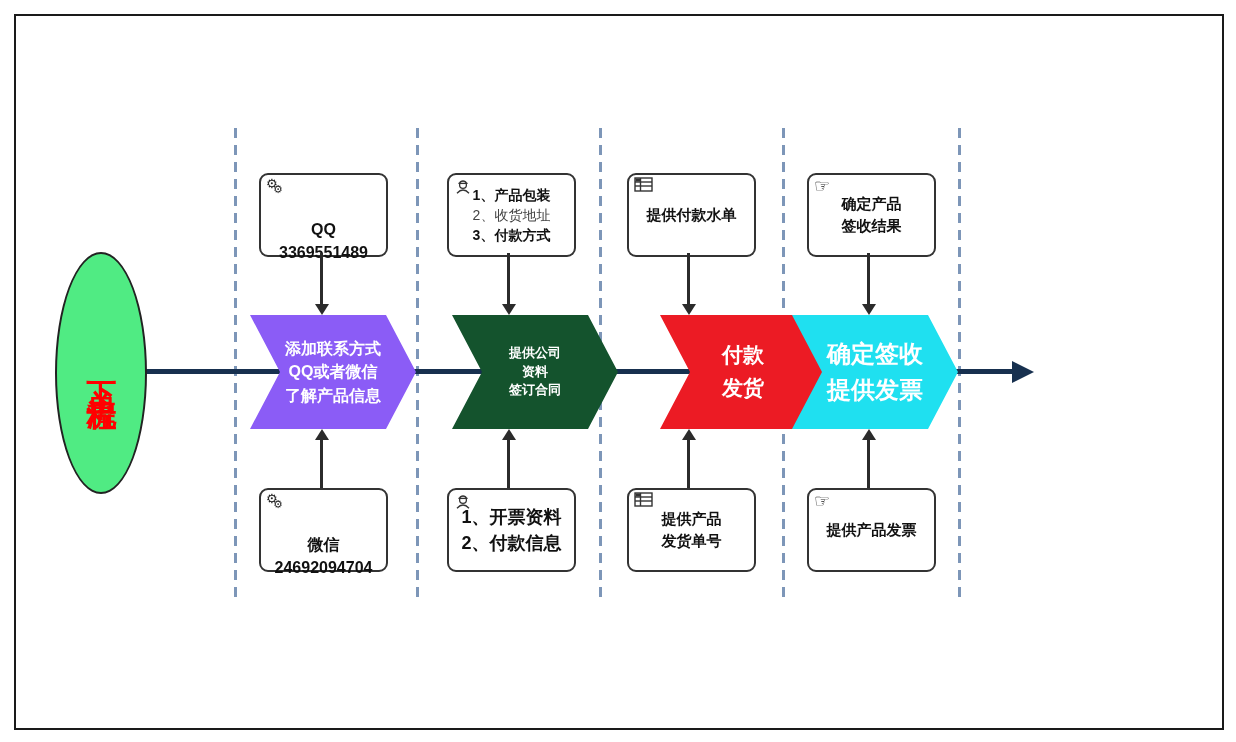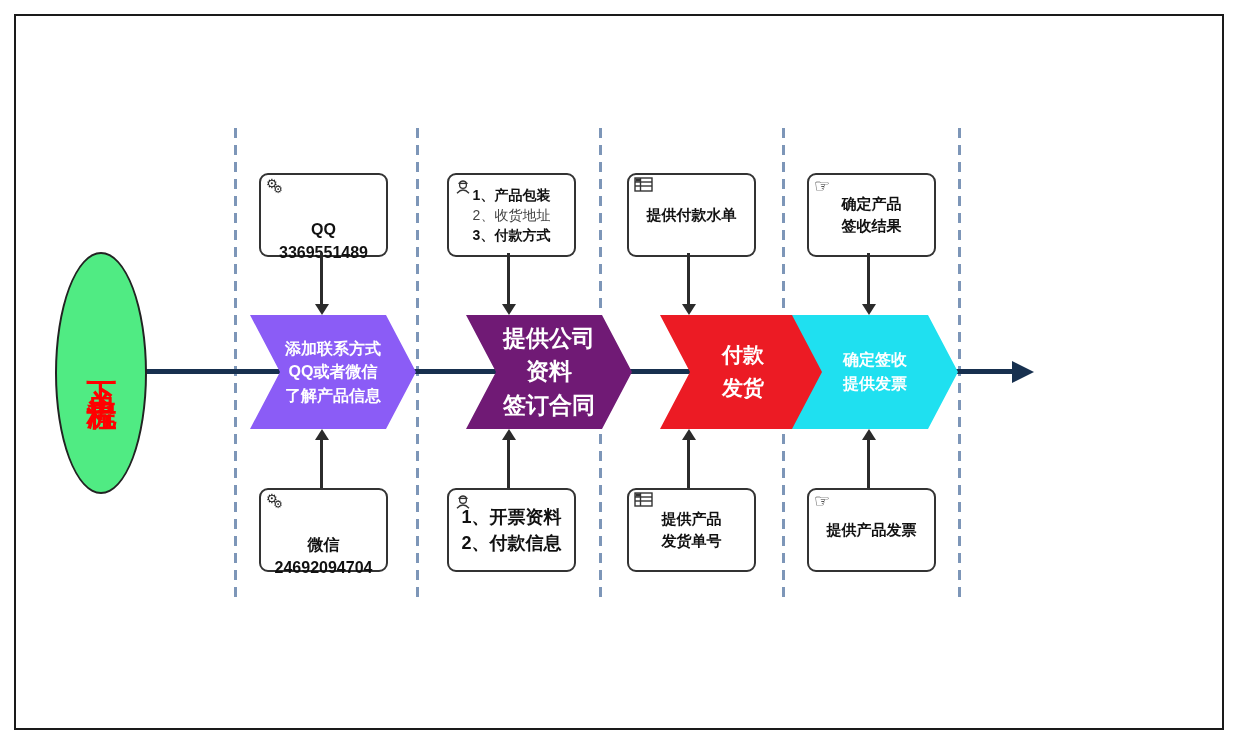--- a/index.html
+++ b/index.html
@@ -21,23 +21,23 @@
   .start{position:absolute;left:55px;top:252px;width:88px;height:238px;border:2px solid #222;
          border-radius:50%;background:#50EB83;display:flex;align-items:center;justify-content:center;}
   .start span{writing-mode:vertical-rl;text-orientation:upright;color:#FF0000;font-weight:bold;
               font-size:30px;letter-spacing:8px;}
 
   
   .chevron{position:absolute;top:315px;width:166px;height:114px;color:#fff;font-weight:bold;text-align:center;
            display:flex;flex-direction:column;justify-content:center;align-items:center;
            clip-path:polygon(0 0,calc(100% - 30px) 0,100% 50%,calc(100% - 30px) 100%,0 100%,30px 50%);}
   .chev1{left:250px;background:#8b5cf6;font-size:16px;line-height:1.45;}
-  .chev2{left:466px;background:#701a75;font-size:23px;line-height:1.45;}
+  .chev2{left:452px;background:#14532d;font-size:13px;line-height:1.45;}
   .chev3{left:660px;background:#EC1B24;font-size:21px;line-height:1.55;}
-  .chev4{left:792px;background:#1FE0F0;font-size:16px;line-height:1.5;}
+  .chev4{left:792px;background:#1FE0F0;font-size:24px;line-height:1.5;}
 
   
   .ibox{position:absolute;width:125px;height:80px;background:#fff;border:2px solid #333;border-radius:9px;}
   .ibox .lines{height:100%;display:flex;flex-direction:column;justify-content:center;align-items:center;
                font-weight:bold;font-size:15px;color:#111;line-height:1.45;}
   .ibox.big .lines{font-size:16px;}
   .ibox .lines .dim{font-weight:normal;color:#444;}
   .bicon{position:absolute;top:2px;left:5px;color:#222;line-height:1;}
   .gearwrap{position:relative;display:inline-block;width:22px;height:22px;font-size:13px;}
   .gearwrap .g1{position:absolute;left:0;top:0;}

